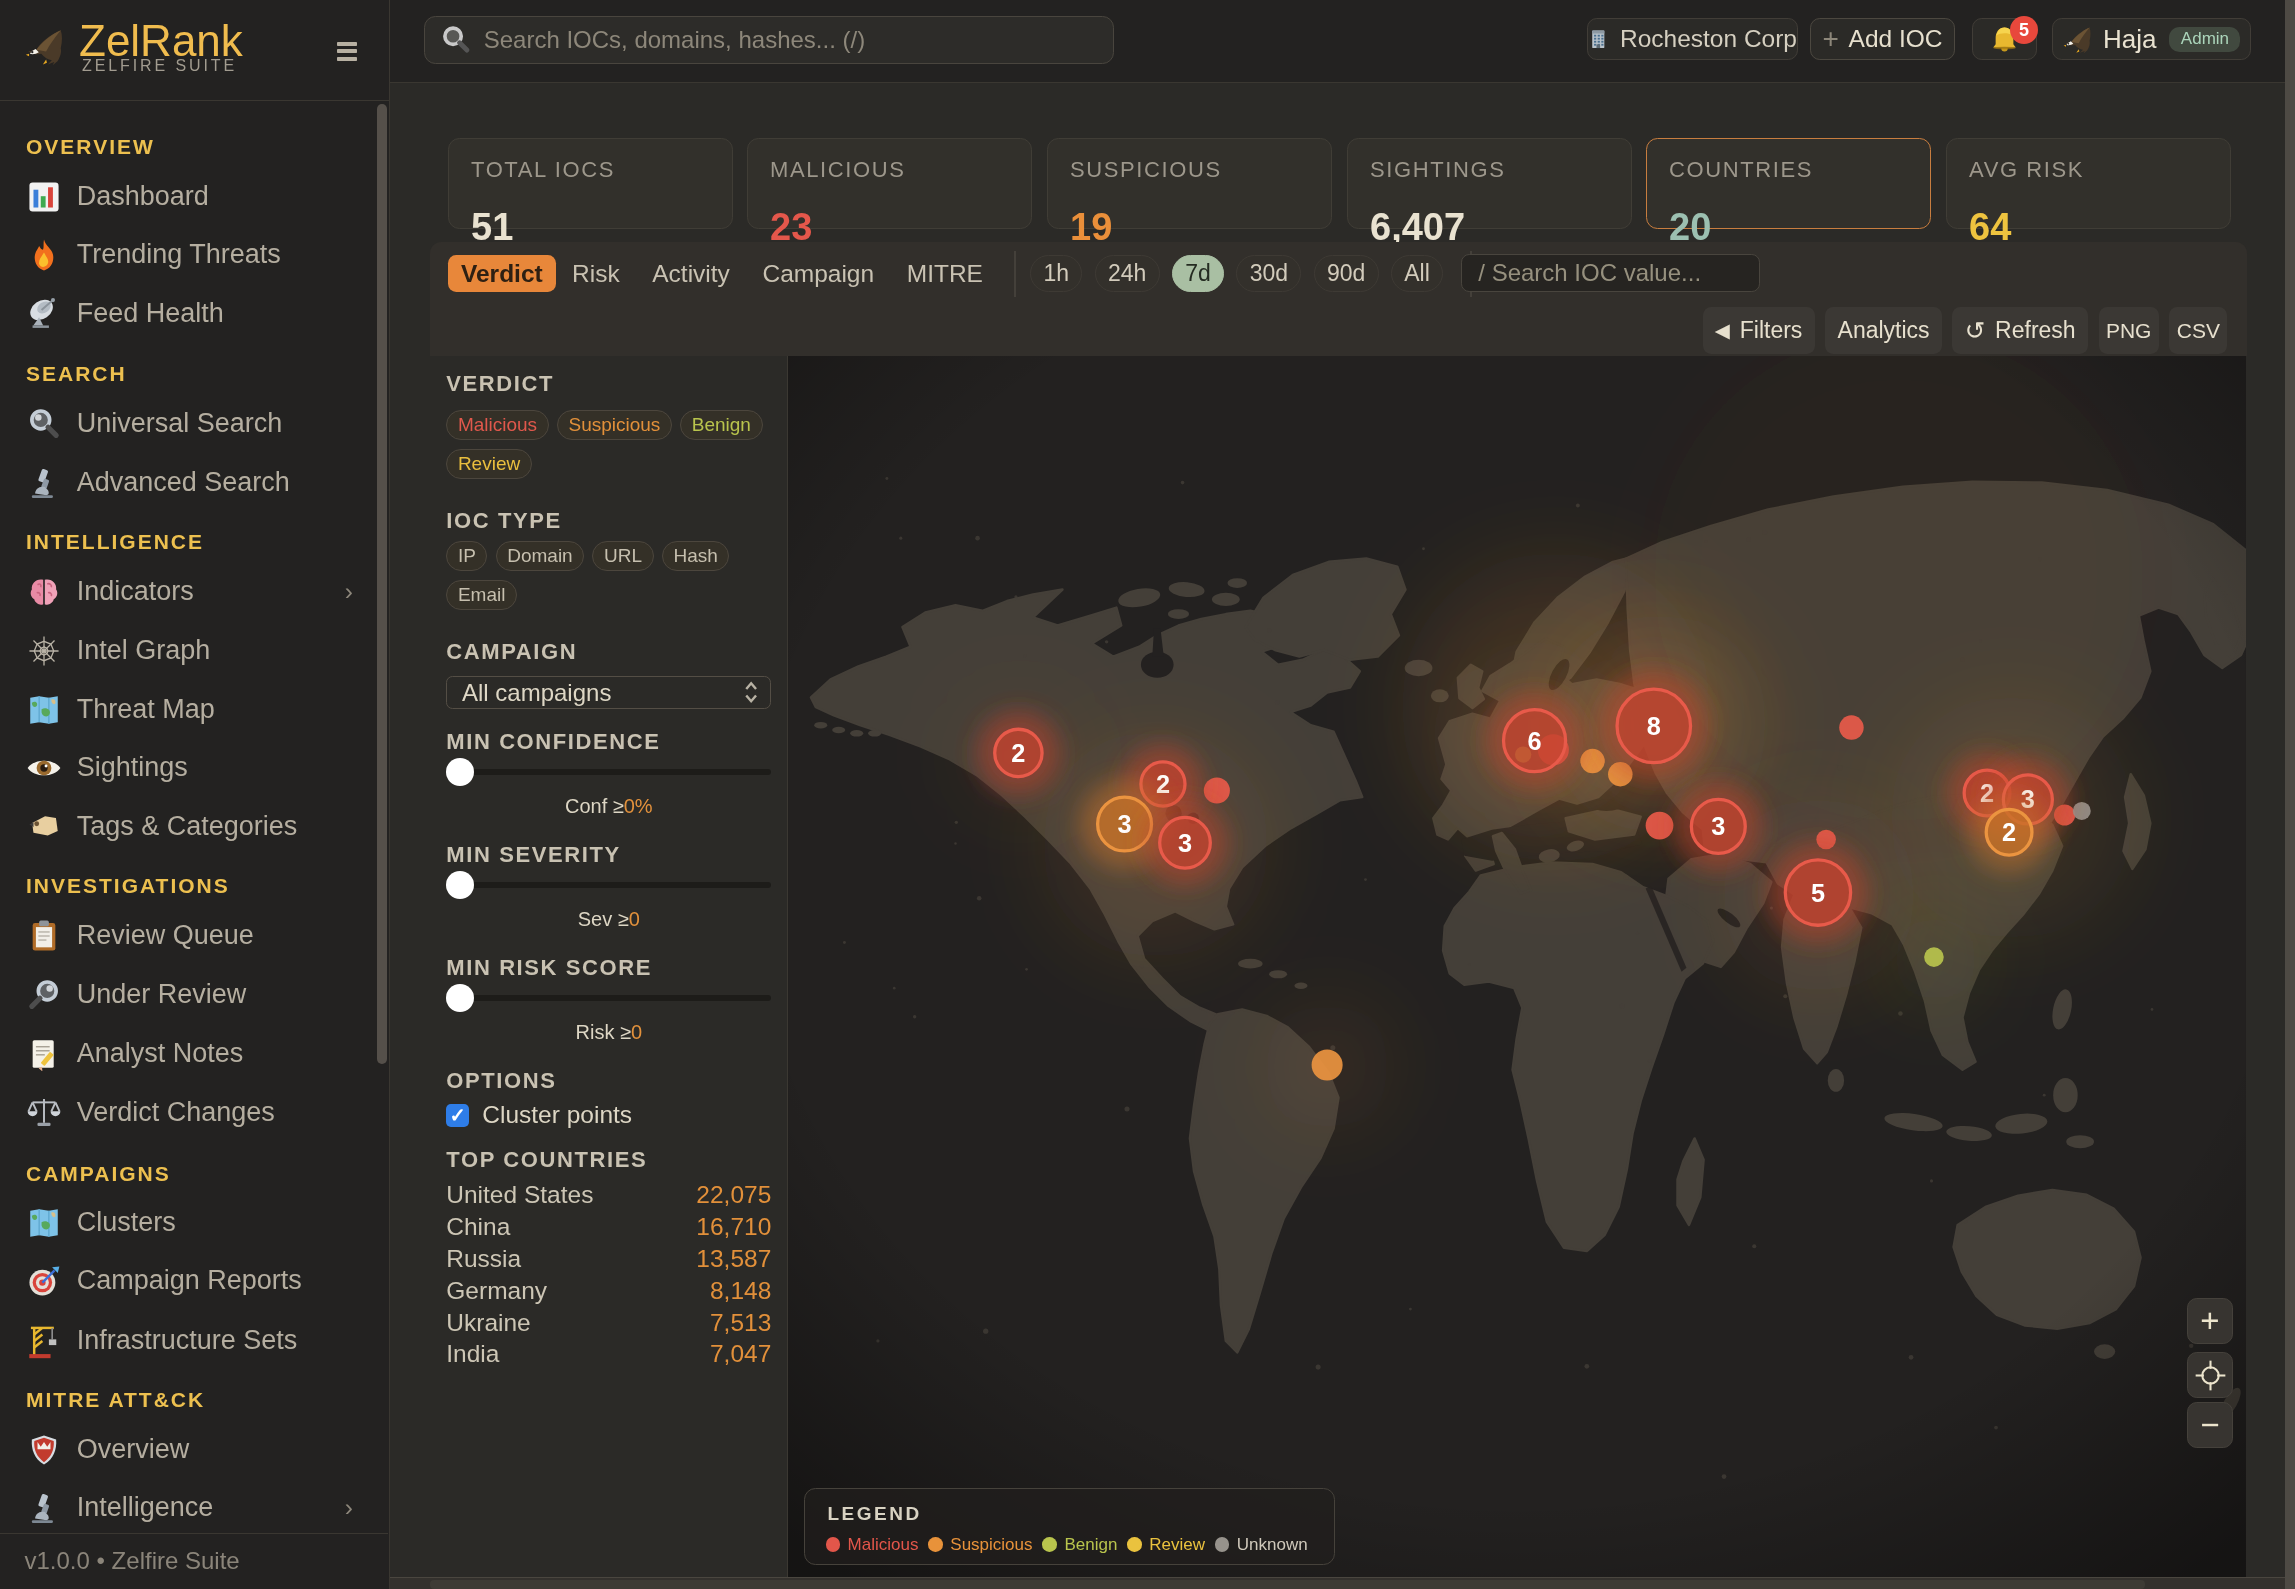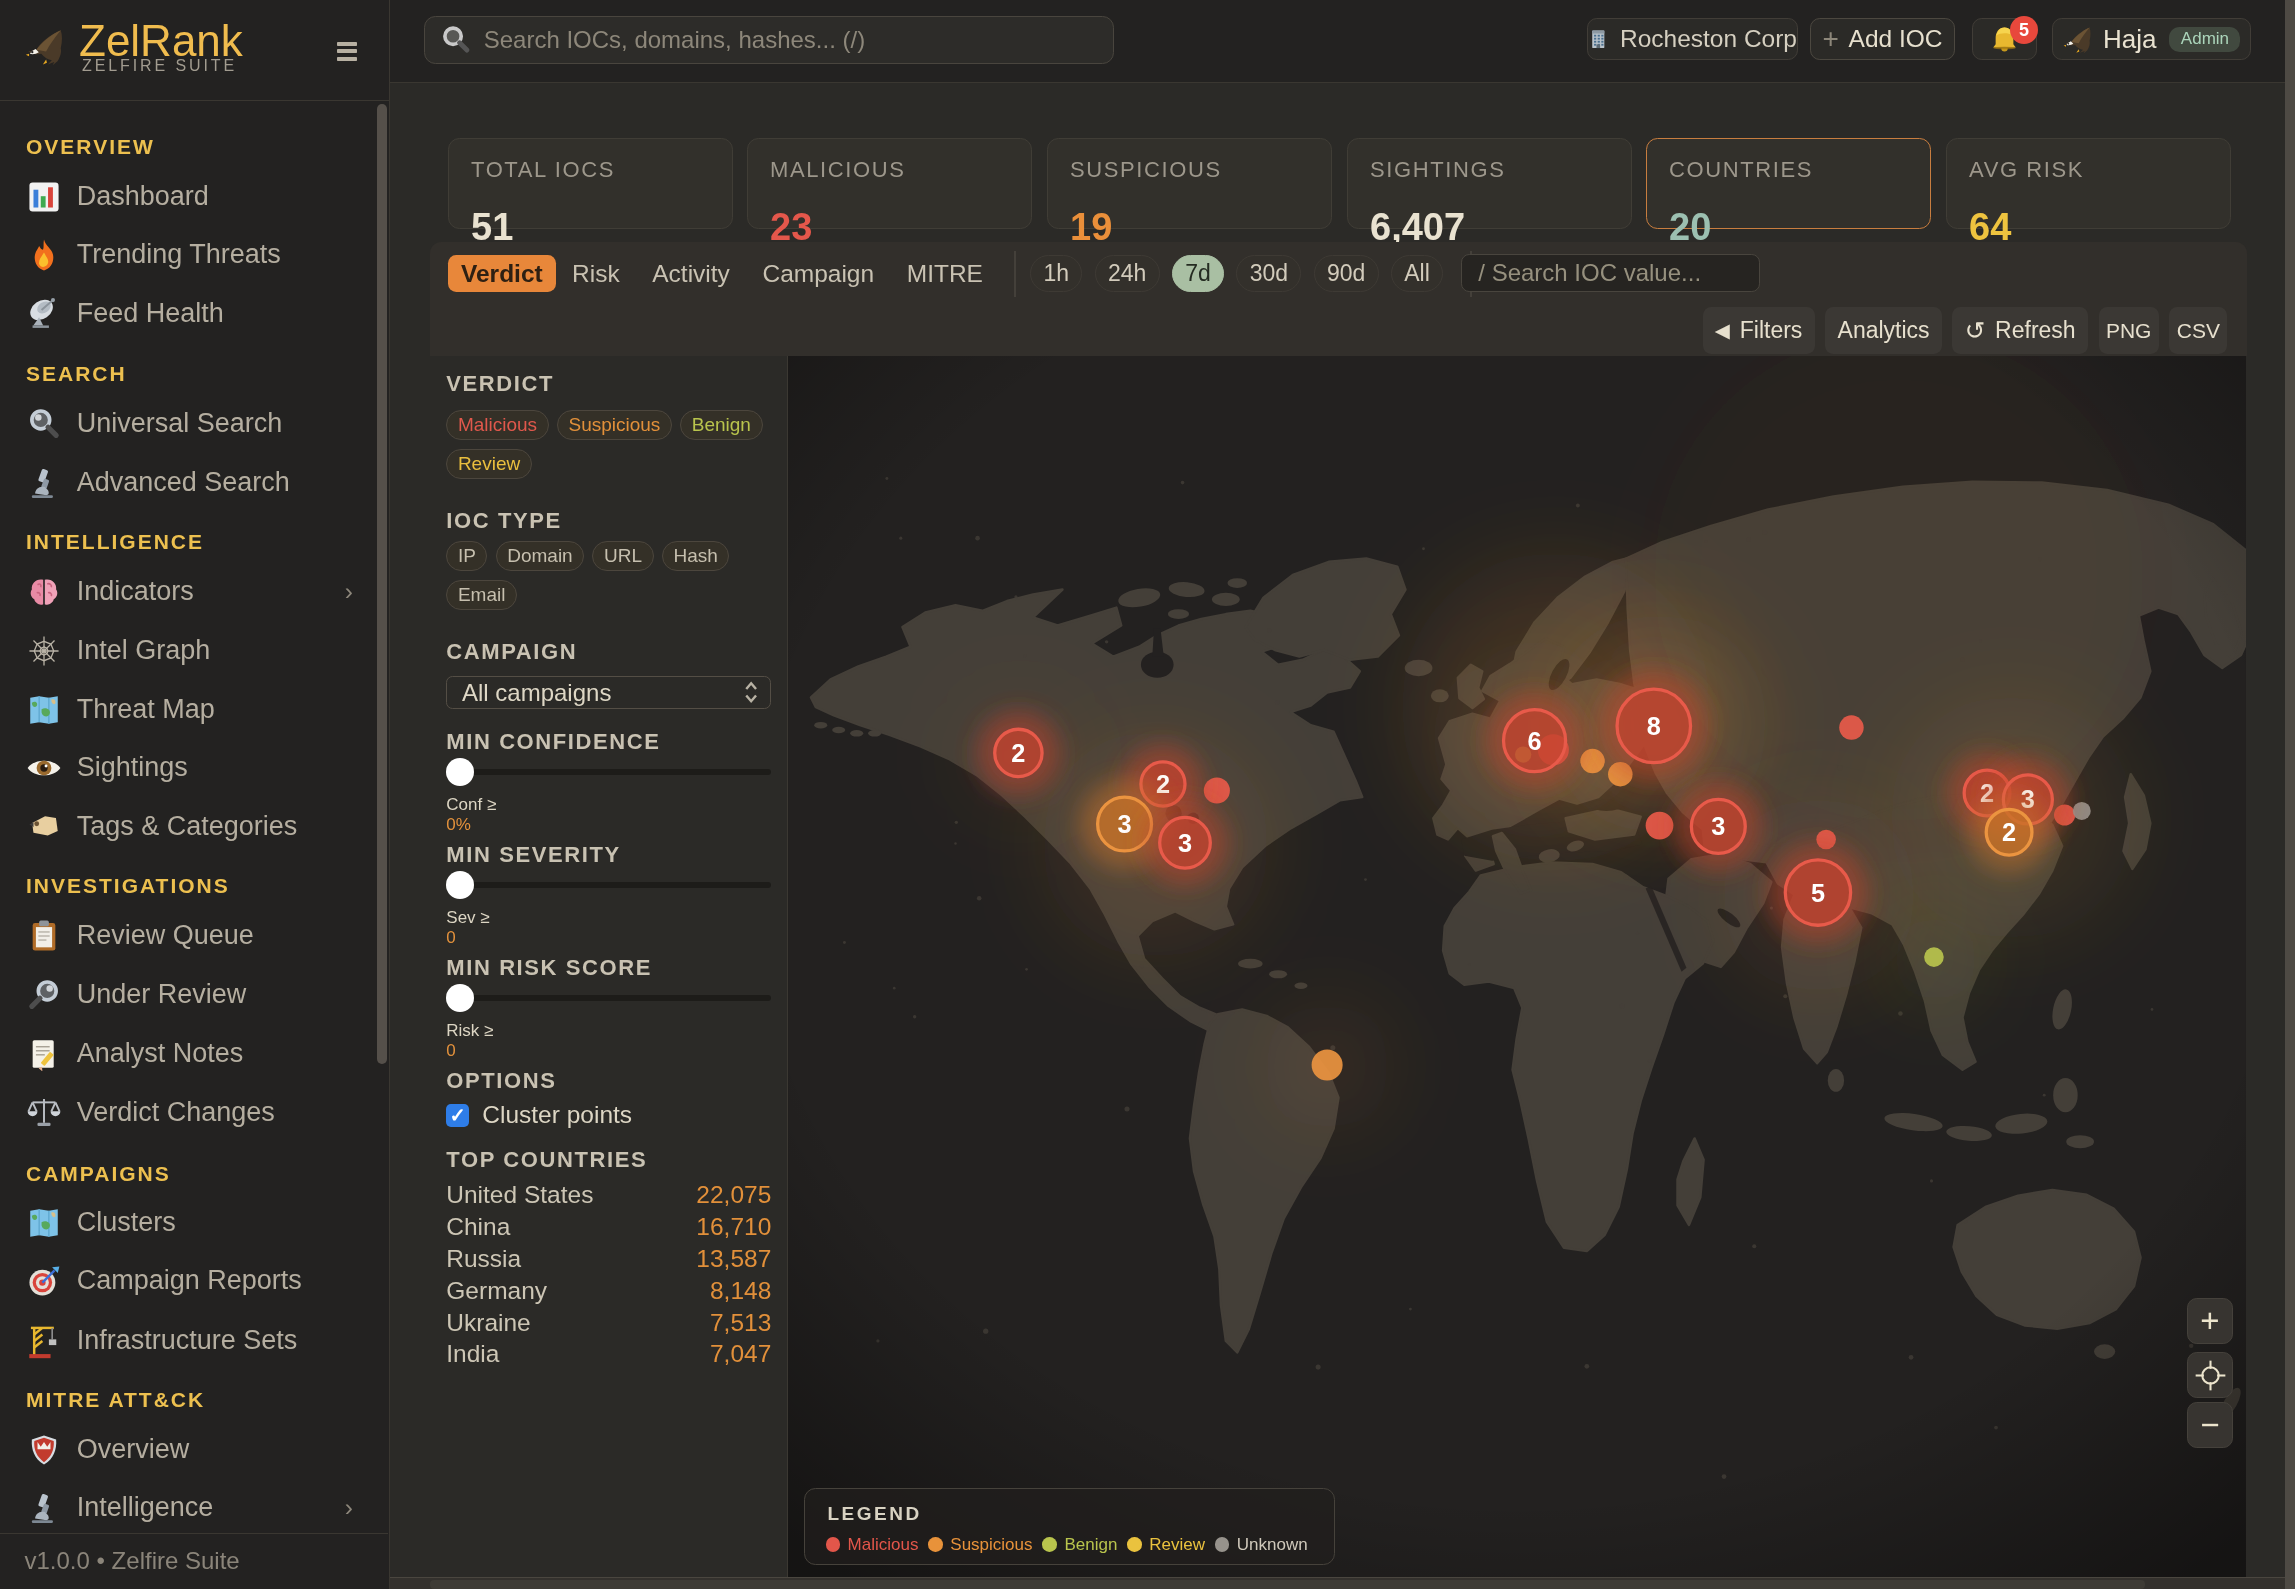--- a/index.html
+++ b/index.html
@@ -54,21 +54,21 @@
 .wbtn.sm { padding:0 7.4px; font-size:21px; }
 
 #wcontent { position:absolute; left:0; top:114px; width:1817px; height:1221px; display:flex; }
 #filters { width:358px; background:#2b2a27; border-right:0.8px solid #3b3832; position:relative; }
 .flabel { position:absolute; left:16.3px; font-size:22px; font-weight:bold; letter-spacing:1.6px; color:#c9c2b2; }
 .chip { height:30px; border:1.6px solid #4c463d; background:#343027; border-radius:15.5px; padding:0 10.6px; margin-right:8.2px; display:inline-flex; align-items:center; font-size:19px; }
 #fselect { position:absolute; left:16.3px; top:320px; width:325px; height:33px; border:1.6px solid #544e45; border-radius:6.5px; display:flex; align-items:center; color:#ded7c5; font-size:24px; }
 .slider { position:absolute; left:16.3px; width:325px; height:29px; }
 .slider .track { position:absolute; left:0; right:0; top:12.3px; height:5.7px; background:#1d1c19; border-radius:3.3px; }
 .slider .knob { position:absolute; left:0; top:0.8px; width:28px; height:28px; background:#fff; border-radius:50%; }
-.srow { position:absolute; left:16.3px; width:325px; display:flex; justify-content:center; font-size:17px; color:#ddd6c4;flex-direction:column; }
+.srow { position:absolute; left:16.3px; width:325px; display:flex; justify-content:center; font-size:20px; color:#ddd6c4; }
 .srow b { color:#e2913c; font-weight:normal; }
 #fcheck { position:absolute; left:16.3px; top:745px; display:flex; align-items:center; }
 #fcheck .box { width:23px; height:23px; background:#2e7de8; border-radius:4.9px; color:#fff; font-size:19.6px; font-weight:bold; display:flex; align-items:center; justify-content:center; }
 #fcheck .tx { margin-left:13px; font-size:24.5px; color:#ddd6c4; }
 .crow { position:absolute; left:16.3px; width:325px; display:flex; justify-content:space-between; font-size:24.5px; }
 .crow .n { color:#cdc6b5; } .crow .v { color:#e2903a; }
 
 #mapbox { position:relative; width:1458px; height:1221px; background:#232120; overflow:hidden; }
 #legend { position:absolute; left:15.5px; top:1132px; width:531px; height:77px; background:rgba(33,31,29,0.72); border:1.6px solid #46423b; border-radius:11.4px; }
 #legend .lt { margin:14px 0 0 23px; font-size:19px; font-weight:bold; letter-spacing:2.5px; color:#d8d2c2; }

